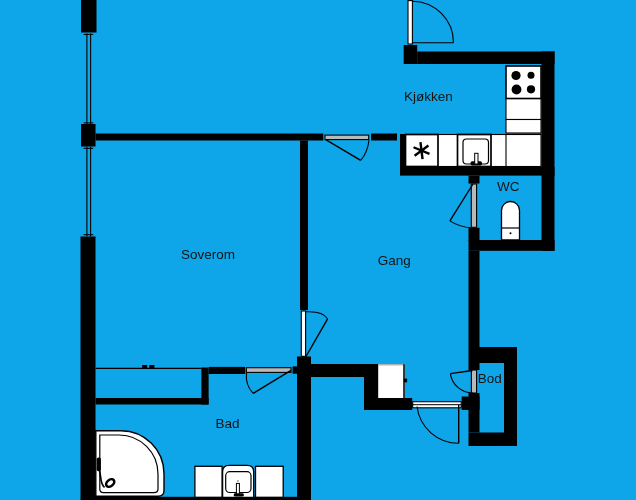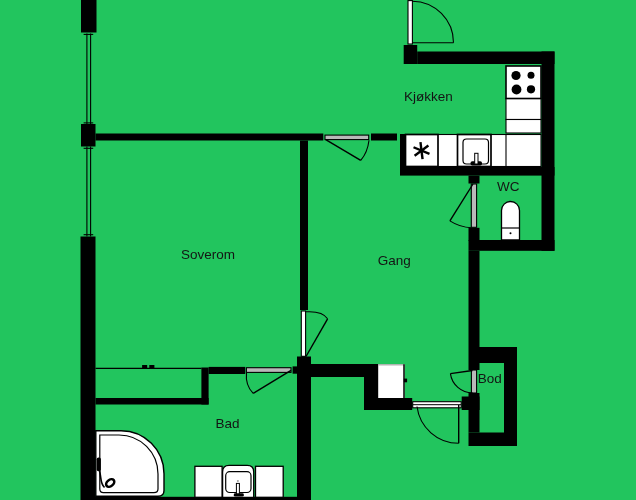--- a/index.html
+++ b/index.html
@@ -1,16 +1,16 @@
 <!DOCTYPE html>
 <html><head>
 <meta charset="utf-8">
 <style>
   html,body{margin:0;padding:0;background:#ffffff;}
-  .wrap{width:636px;height:500px;position:relative;overflow:hidden;background:#22c55e;}
+  .wrap{width:636px;height:500px;position:relative;overflow:hidden;background:#0ea5e9;}
   svg{display:block;filter:blur(0.4px);}
   text{font-family:"Liberation Sans", sans-serif;fill:#141414;}
 </style>
 </head>
 <body>
 <div class="wrap">
 <svg width="636" height="500" viewBox="0 0 636 500" xmlns="http://www.w3.org/2000/svg">
 
 <rect x="81" y="0" width="15.5" height="32.5" fill="#000"></rect>
 

